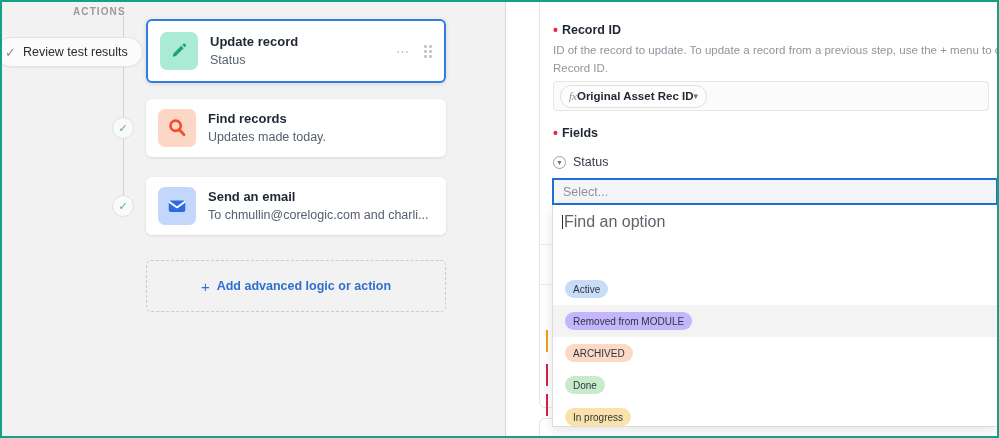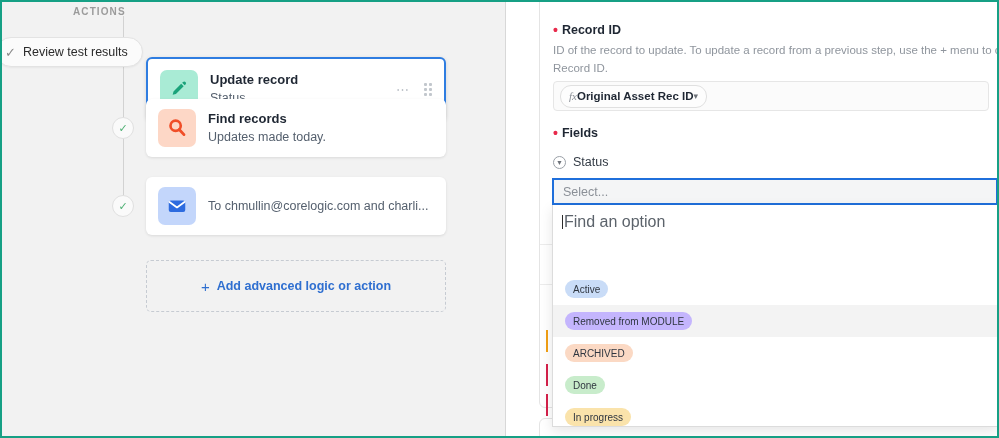--- a/index.html
+++ b/index.html
@@ -107,21 +107,20 @@
     display: flex;
     align-items: center;
     padding: 0 12px;
     box-shadow: 0 1px 3px rgba(0,0,0,0.10);
   }
   .card.selected {
     top: 17px;
     height: 64px;
     border: 2px solid #2f7de1;
     box-shadow: 0 1px 4px rgba(0,0,0,0.12);
-    margin-top: 38px;
   }
   .card.c2 { top: 97px; height: 58px; }
   .card.c3 { top: 175px; height: 58px; }
 
   .card-icon {
     width: 38px;
     height: 38px;
     border-radius: 7px;
     flex: 0 0 38px;
     display: flex;
@@ -477,20 +476,21 @@
     </div>
 
     <div class="card c3">
       <div class="card-icon icon-mail">
         <svg width="22" height="22" viewBox="0 0 24 24" aria-hidden="true">
           <rect x="3" y="6" width="18" height="12.5" rx="2.2" fill="#2d6bdf"></rect>
           <path d="M3.8 7.6l8.2 6 8.2-6" fill="none" stroke="#ffffff" stroke-width="1.9" stroke-linecap="round" stroke-linejoin="round"></path>
         </svg>
       </div>
       <div class="card-text">
+        <div class="card-title">Send an email</div>
         <div class="card-sub">To chmullin@corelogic.com and charli...</div>
       </div>
     </div>
 
     <div class="add-box">
       <span class="plus">+</span>
       <span>Add advanced logic or action</span>
     </div>
   </div>
 

